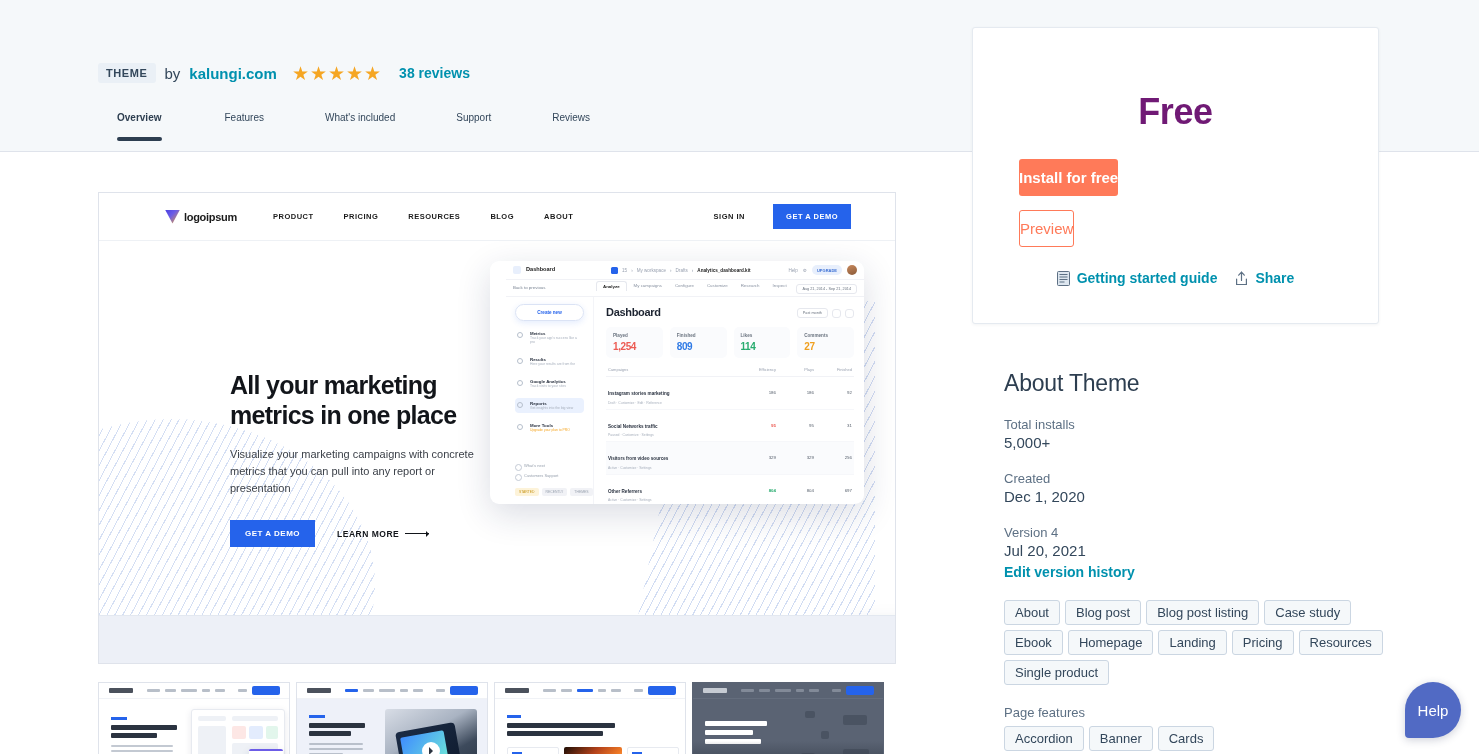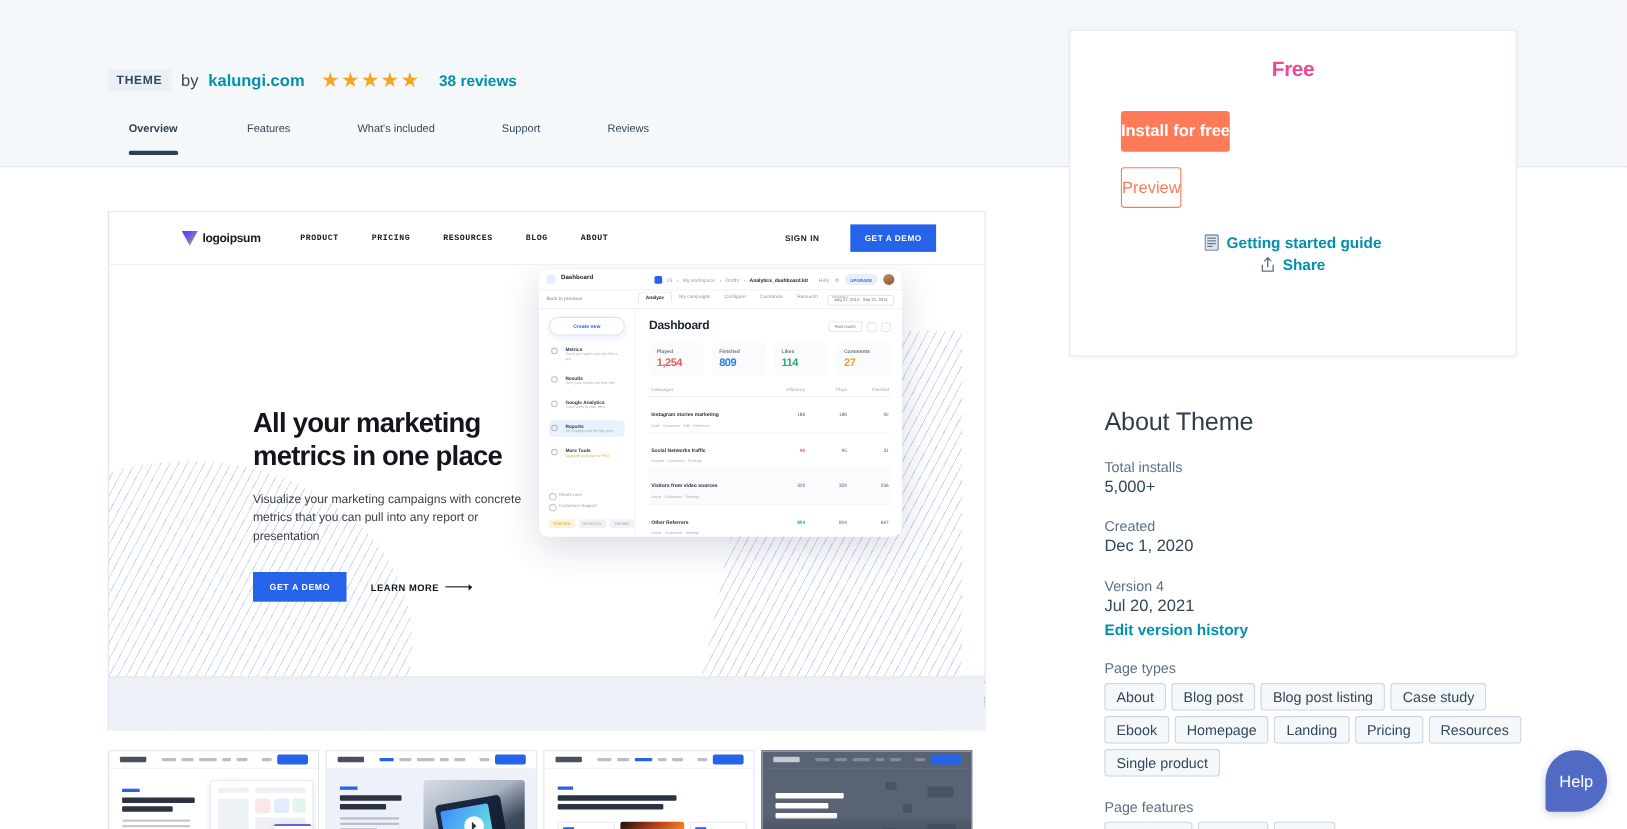--- a/index.html
+++ b/index.html
@@ -67,21 +67,21 @@
     border-bottom: 1px solid #eef1f5;
     display: flex; align-items: center;
   }
   .hero-logo { position: absolute; left: 66px; display: flex; align-items: center; gap: 4px; }
   .hero-logo-mark {
     width: 15px; height: 14px;
     background: linear-gradient(135deg, #4a3fe0 0%, #6b5ce7 40%, #f5a623 100%);
     clip-path: polygon(0 0, 100% 0, 50% 100%);
   }
   .hero-logo-text { font-size: 11px; font-weight: bold; color: #1b1b1b; letter-spacing: -0.3px; }
-  .hero-menu { position: absolute; left: 174px; display: flex; gap: 30px; font-family: Liberation Mono, monospace; }
+  .hero-menu { position: absolute; left: 174px; display: flex; gap: 30px; }
   .hero-menu span { font-size: 7.5px; font-weight: bold; color: #1b1b1b; letter-spacing: 0.5px; }
   .hero-signin { position: absolute; right: 150px; font-size: 7.5px; font-weight: bold; color: #1b1b1b; letter-spacing: 0.5px; }
   .hero-cta {
     position: absolute; right: 44px;
     background: #2563eb; color: #fff; font-size: 7.5px; font-weight: bold;
     letter-spacing: 0.5px; padding: 8px 13px;
   }
 
   .hero-body { position: relative; height: 423px; background: #fff; overflow: hidden; }
   .stripes-bg {
@@ -100,25 +100,26 @@
   .hero-h1 { font-size: 25px; font-weight: bold; color: #12151a; line-height: 1.18; letter-spacing: -0.7px; }
   .hero-p { margin-top: 16px; font-size: 11px; color: #3c4149; line-height: 1.55; }
   .hero-actions { margin-top: 23px; display: flex; align-items: center; gap: 22px; }
   .hero-btn { background: #2563eb; color: #fff; font-size: 8px; font-weight: bold; letter-spacing: 0.5px; padding: 9px 15px; }
   .hero-learn { font-size: 8.5px; font-weight: bold; color: #12151a; letter-spacing: 0.5px; display: flex; align-items: center; gap: 6px; }
   .arrow-line { width: 24px; height: 1.2px; background: #12151a; position: relative; }
   .arrow-line::after { content: ""; position: absolute; right: 0; top: -2.2px; border: 3px solid transparent; border-left-color: #12151a; border-right: 0; }
 
   
   .dash-card {
-    position: absolute; left: 391px; top: 4px;
-    width: 330px; height: 243px;
+    position: absolute; left: 391px; top: 20px;
+    width: 374px; height: 243px;
     background: #fff; border-radius: 9px;
     box-shadow: 0 10px 34px rgba(25,40,80,.16);
     overflow: hidden;
+    padding-left: 16px;
   }
   .dash-top { height: 19px; border-bottom: 1px solid #f1f2f6; position: relative; }
   .dash-logo-sq { position: absolute; left: 7px; top: 5px; width: 8px; height: 8px; background: #e8effc; border-radius: 2px; }
   .dash-title-sm { position: absolute; left: 20px; top: 5px; font-size: 5.6px; font-weight: bold; color: #222; }
   .dash-crumbs { position: absolute; left: 105px; top: 6px; display: flex; align-items: center; gap: 4px; }
   .crumb-blue { width: 7px; height: 7px; background: #2563eb; border-radius: 1.5px; }
   .crumb-t { font-size: 4.6px; color: #9aa2b1; }
   .crumb-t.dark { color: #222; font-weight: bold; }
   .dash-right { position: absolute; right: 7px; top: 4px; display: flex; align-items: center; gap: 5px; }
   .dash-pill { background: #e8effc; color: #3b6fd4; font-size: 4px; padding: 2.5px 5px; border-radius: 7px; font-weight: bold; }
@@ -244,32 +245,32 @@
     color: #fff; font-size: 14px; font-weight: bold;
     display: flex; align-items: flex-end; justify-content: center; padding-bottom: 4px;
   }
 
   
   .buy-card {
     position: absolute; left: 972px; top: 27px; width: 407px; height: 297px;
     background: #fff; border: 1px solid #e5eaf0; border-radius: 3px;
     box-shadow: 0 1px 3px rgba(45,62,80,.06);
   }
-  .price { text-align: center; margin-top: 25px; font-size: 19px; font-weight: bold; color: #ec4899; letter-spacing: -0.4px; }
+  .price { text-align: center; margin-top: 63px; font-size: 36px; font-weight: bold; color: #701a75; letter-spacing: -0.4px; }
   .btn-install {
     display: block; margin: 26px 46px 0 46px; height: 37px;
     background: #ff7a59; color: #fff; border: 0; border-radius: 3px;
     font-family: inherit; font-size: 15px; font-weight: bold; cursor: pointer;
   }
   .btn-preview {
     display: block; margin: 14px 46px 0 46px; height: 37px;
     background: #fff; color: #ff7a59; border: 1px solid #ff7a59; border-radius: 3px;
     font-family: inherit; font-size: 15px; cursor: pointer;
   }
-  .card-links { margin-top: 23px; display: flex; justify-content: center; align-items: center; gap: 4px; flex-direction: column; }
+  .card-links { margin-top: 23px; display: flex; justify-content: center; align-items: center; gap: 18px; }
   .card-link { display: flex; align-items: center; gap: 7px; color: #0091ae; font-size: 14px; font-weight: bold; text-decoration: none; cursor: pointer; }
 
   .about { position: absolute; left: 1004px; top: 370px; width: 400px; }
   .about-h { font-size: 23px; color: #2d3e50; font-weight: normal; letter-spacing: -0.2px; }
   .meta { margin-top: 20px; }
   .meta-l { font-size: 13px; color: #5d7084; }
   .meta-v { font-size: 15px; color: #33475b; margin-top: 2px; }
   .meta-link { display: block; font-size: 14px; color: #0091ae; font-weight: bold; margin-top: 5px; text-decoration: none; }
   .chips { display: flex; flex-wrap: wrap; gap: 5px; margin-top: 6px; }
   .chip {
@@ -678,21 +679,20 @@
     <div class="meta-v">Dec 1, 2020</div>
   </div>
 
   <div class="meta">
     <div class="meta-l">Version 4</div>
     <div class="meta-v">Jul 20, 2021</div>
     <a class="meta-link">Edit version history</a>
   </div>
 
   <div class="meta">
-    <div class="meta-l">Page types</div>
     <div class="chips">
       <span class="chip">About</span>
       <span class="chip">Blog post</span>
       <span class="chip">Blog post listing</span>
       <span class="chip">Case study</span>
       <span class="chip">Ebook</span>
       <span class="chip">Homepage</span>
       <span class="chip">Landing</span>
       <span class="chip">Pricing</span>
       <span class="chip">Resources</span>

